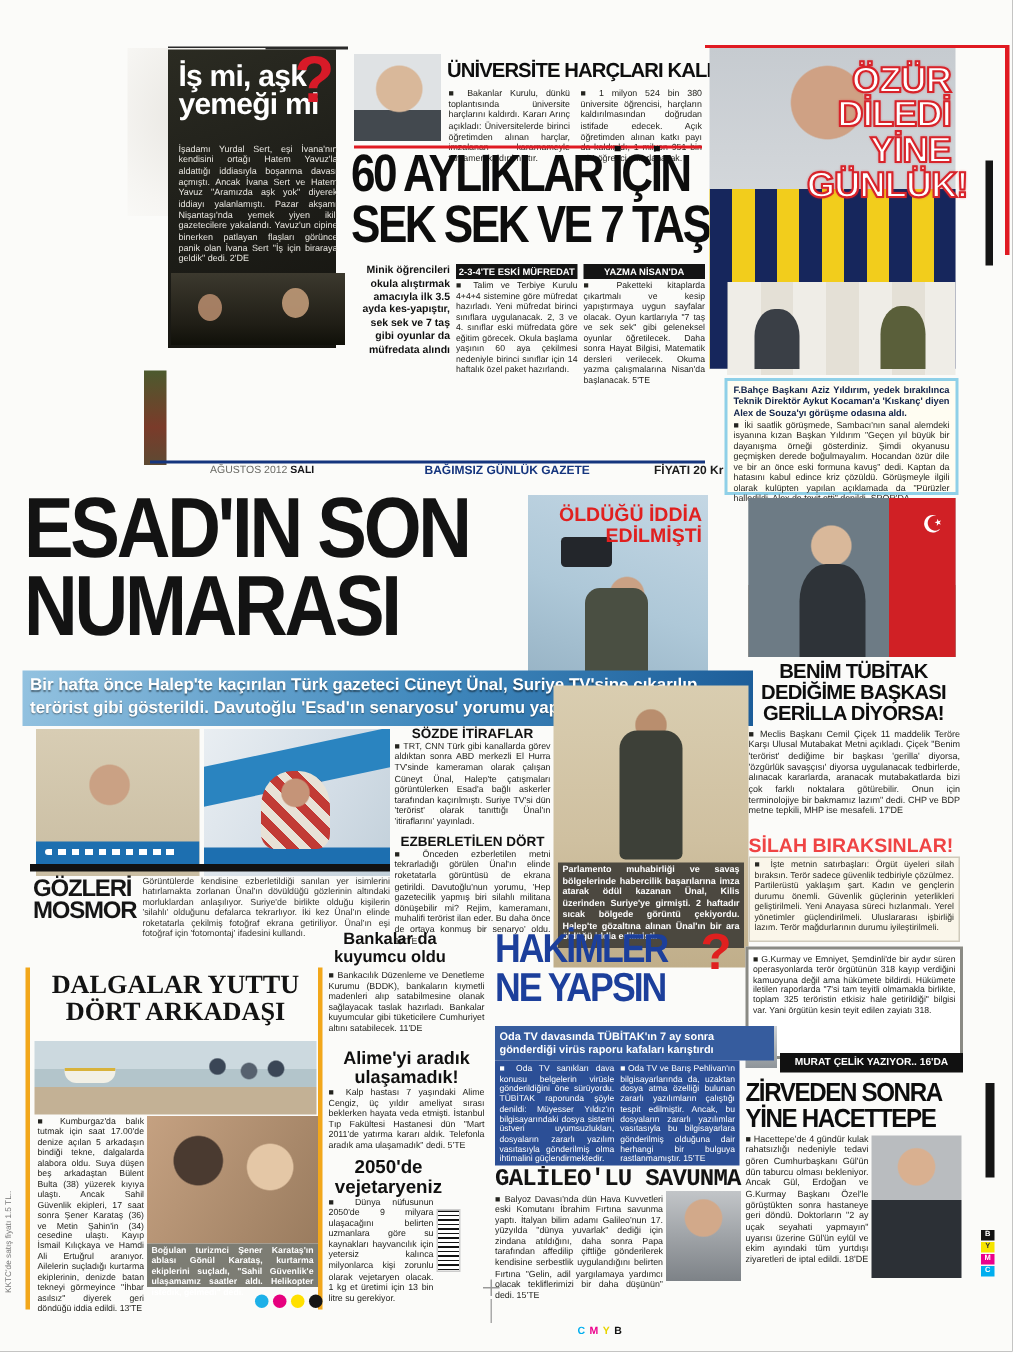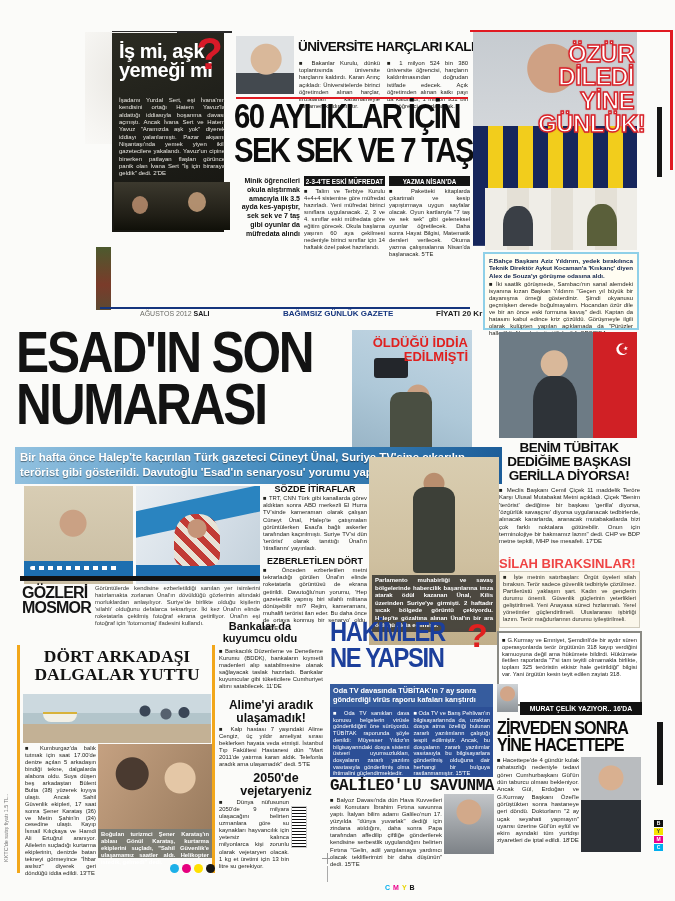--- a/index.html
+++ b/index.html
@@ -122,28 +122,28 @@
   #dort-cap{left:98px;top:829px;width:114px;height:29px;background:#7d7d74;color:#fff;font-weight:700;font-size:5.8px;line-height:1.2;padding:2px 3px}
   .regdots{left:170px;top:859px}
   .regdots i{display:inline-block;width:9px;height:9px;border-radius:50%;margin-right:3px}
 
   
   .midhead{position:absolute;width:104px;text-align:center;font-weight:800;color:#101010;line-height:1.05}
   #bank-hl{left:208px;top:621px;font-size:11px}
   #bank-b{left:219px;top:648px;width:104px;font-size:5.9px;line-height:1.2;color:#24241f}
   #alime-hl{left:219px;top:699px;font-size:12px}
   #alime-b{left:219px;top:726px;width:104px;font-size:5.9px;line-height:1.2;color:#24241f}
-  #vej-hl{left:224px;top:772px;font-size:12.5px}
+  #vej-hl{left:207px;top:772px;font-size:12.5px}
   #vej-b{left:219px;top:799px;width:70px;font-size:5.9px;line-height:1.2;color:#24241f}
   #barcode{left:291px;top:806px;width:16px;height:42px;background:repeating-linear-gradient(180deg,#111 0 1px,#fff 1px 3px);border:1px solid #ccc}
 
   
   #hak-hl{left:330px;top:620px;width:180px;font-weight:900;font-size:27px;line-height:.95;letter-spacing:-1.5px;color:#1c3f9b;transform:scaleX(.88);transform-origin:left top}
   #hak-qm{left:467px;top:616px;font-weight:900;font-size:34px;color:#e0201f}
-  #hak-sub{left:330px;top:684px;width:163px;background:#365c9e;color:#fff;font-weight:800;font-size:7.3px;line-height:1.3;padding:2px 3px}
+  #hak-sub{left:330px;top:684px;width:186px;background:#365c9e;color:#fff;font-weight:800;font-size:7.3px;line-height:1.3;padding:2px 3px}
   #hak-box{left:330px;top:707px;width:163px;height:70px;background:#2c4f96;padding:3px;display:flex;gap:4px}
   #hak-box div{width:50%;font-size:5.7px;line-height:1.18;color:#fff}
   #gal-hl{left:330px;top:777px;width:164px;font-family:Liberation Mono, monospace;font-weight:700;font-size:16px;letter-spacing:-.5px;color:#131313}
   #gal-b{left:330px;top:797px;width:112px;font-size:5.9px;line-height:1.2;color:#24241f}
   #ph-galileo{left:444px;top:794px;width:50px;height:60px;background:radial-gradient(circle at 50% 30%,#d2a98a 0 12px,rgba(0,0,0,0) 13px),linear-gradient(#c2c5c8,#7d8287)}
 
   
   #reg-cross{left:322px;top:853px;width:11px;height:11px}
   #reg-cross::before{content:"";position:absolute;left:5px;top:0;width:1px;height:11px;background:#999}
   #reg-cross::after{content:"";position:absolute;left:0;top:5px;width:11px;height:1px;background:#999}
@@ -261,22 +261,22 @@
   <div class="abs cmyb-stack">
     <span style="background:#111;color:#fff">B</span>
     <span style="background:#f5e400;color:#333">Y</span>
     <span style="background:#ec008c;color:#fff">M</span>
     <span style="background:#00aeef;color:#fff">C</span>
   </div>
 
   <div class="abs orange-l"></div>
   <div class="abs orange-r"></div>
   <div class="abs" id="dort-hl">
+    <span style="display:block">DALGALAR YUTTU</span>
     <span style="display:block">DÖRT ARKADAŞI</span>
-    <span style="display:block">DALGALAR YUTTU</span>
   </div>
   <div class="photo" id="ph-beach"></div>
   <div class="abs just" id="dort-b">■ Kumburgaz'da balık tutmak için saat 17.00'de denize açılan 5 arkadaşın bindiği tekne, dalgalarda alabora oldu. Suya düşen beş arkadaştan Bülent Bulta (38) yüzerek kıyıya ulaştı. Ancak Sahil Güvenlik ekipleri, 17 saat sonra Şener Karataş (36) ve Metin Şahin'in (34) cesedine ulaştı. Kayıp İsmail Kılıçkaya ve Hamdi Ali Ertuğrul aranıyor. Ailelerin suçladığı kurtarma ekiplerinin, denizde batan tekneyi görmeyince "İhbar asılsız" diyerek geri döndüğü iddia edildi. 13'TE</div>
   <div class="photo" id="ph-women"></div>
   <div class="abs just" id="dort-cap">Boğulan turizmci Şener Karataş'ın ablası Gönül Karataş, kurtarma ekiplerini suçladı, "Sahil Güvenlik'e ulaşamamız saatler aldı. Helikopter istedik, gelmedi" dedi.</div>
   <div class="abs regdots">
     <i style="background:#1db0e8"></i><i style="background:#e6007e"></i><i style="background:#ffe000"></i><i style="background:#161616"></i>
   </div>
 
   <div class="midhead" id="bank-hl">

